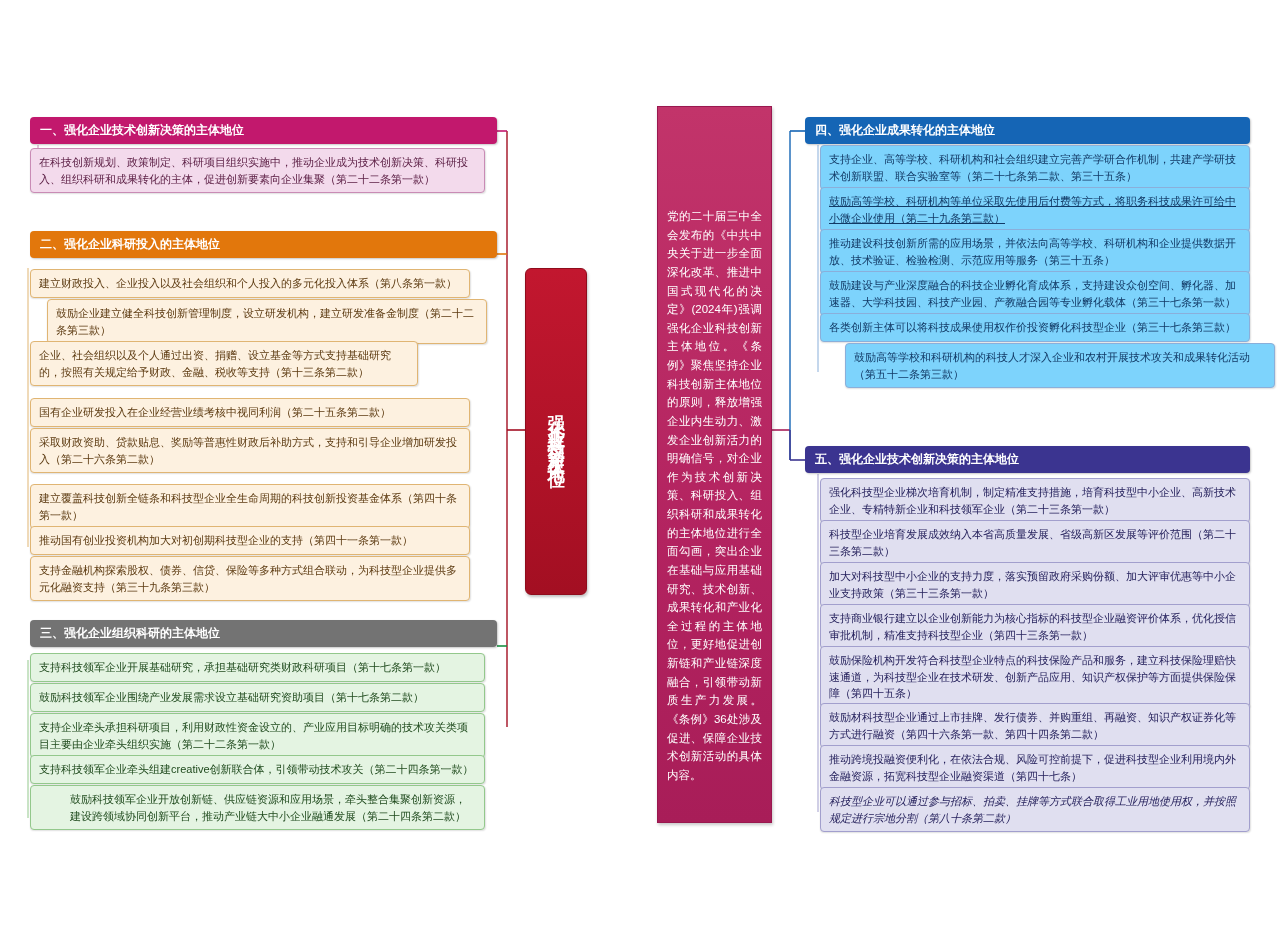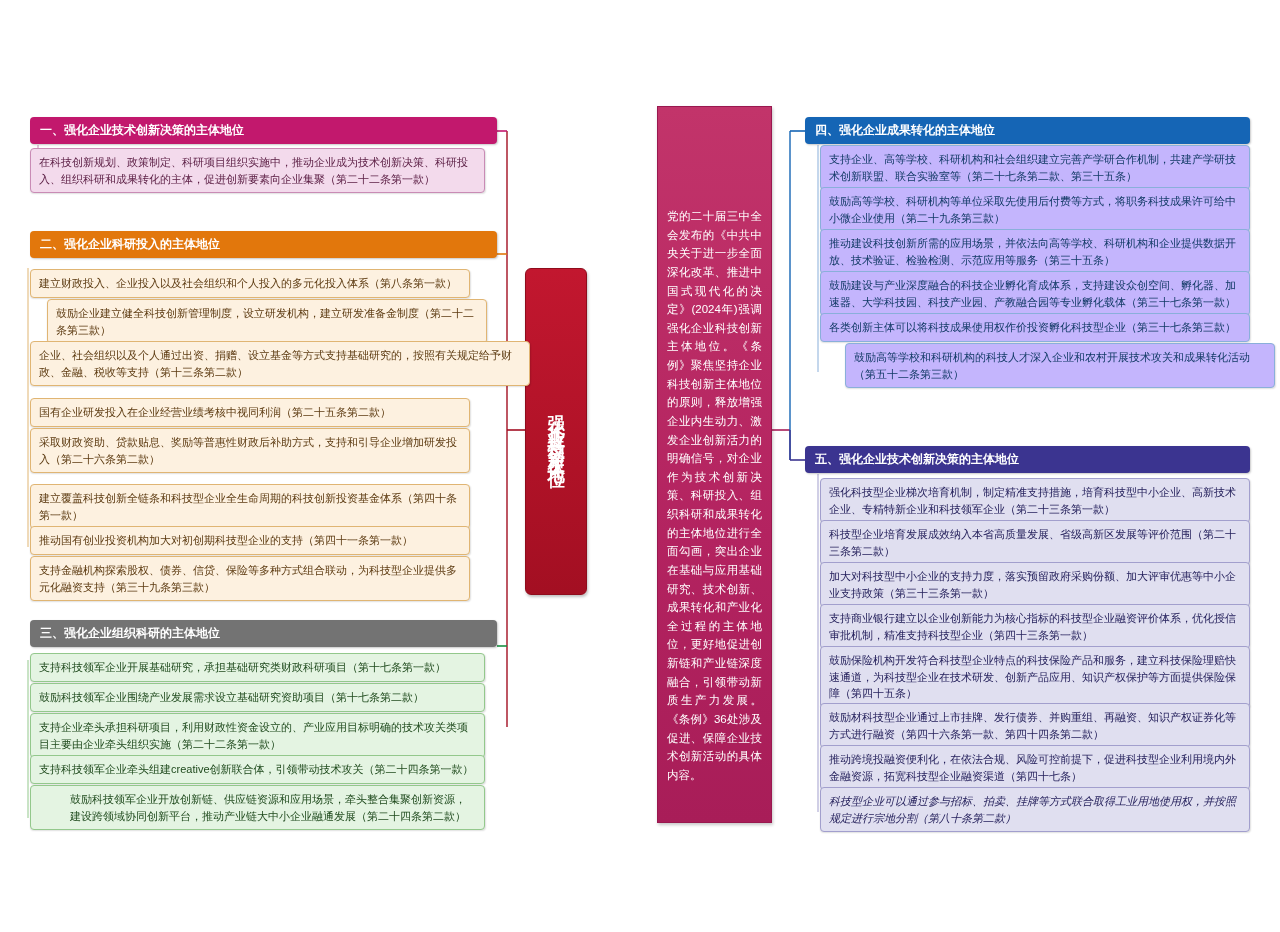--- a/index.html
+++ b/index.html
@@ -106,21 +106,21 @@
   
   .t-pink   { background:#c2186d; }
   .t-orange { background:#e2770c; }
   .t-green  { background:#737373; }
   .t-blue   { background:#1565b5; }
   .t-purple { background:#3b3490; }
 
   .l-pink   { background:#f3daec; border-color:#c98bb5; color:#5d2046; }
   .l-orange { background:#fdf1e0; border-color:#e0b573; color:#5c3a10; }
   .l-green  { background:#e4f4e2; border-color:#93c88c; color:#1f4a1d; }
-  .l-blue   { background:#c4b5fd; border-color:#8aafda; color:#123a66; }
+  .l-blue   { background:#7dd3fc; border-color:#8aafda; color:#123a66; }
   .l-purple { background:#e0dff0; border-color:#a29fcd; color:#25215c; }
 </style>
 </head>
 <body>
 
 <div id="canvas">
 
   <svg class="lines" xmlns="http://www.w3.org/2000/svg">
 
     <path d="M525,430 L507,430" stroke="#a30f22" stroke-width="1.6" fill="none"></path>
@@ -161,41 +161,41 @@
   <div class="branch-header t-pink" style="left:30px; top:117px; width:467px;">
     <span>一、强化企业技术创新决策的主体地位</span>
   </div>
   <div class="leaf l-pink" style="left:30px; top:148px; width:455px;">在科技创新规划、政策制定、科研项目组织实施中，推动企业成为技术创新决策、科研投入、组织科研和成果转化的主体，促进创新要素向企业集聚（第二十二条第一款）</div>
 
   <div class="branch-header t-orange" style="left:30px; top:231px; width:467px;">
     <span>二、强化企业科研投入的主体地位</span>
   </div>
   <div class="leaf l-orange" style="left:30px; top:269px; width:440px;">建立财政投入、企业投入以及社会组织和个人投入的多元化投入体系（第八条第一款）</div>
   <div class="leaf l-orange" style="left:30px; top:299px; width:440px;margin-left:17px;">鼓励企业建立健全科技创新管理制度，设立研发机构，建立研发准备金制度（第二十二条第三款）</div>
-  <div class="leaf l-orange" style="left:30px; top:341px; width:500px;">企业、社会组织以及个人通过出资、捐赠、设立基金等方式支持基础研究的，按照有关规定给予财政、金融、税收等支持（第十三条第二款）</div>
+  <div class="leaf l-orange" style="left:30px; top:341px; width:388px;">企业、社会组织以及个人通过出资、捐赠、设立基金等方式支持基础研究的，按照有关规定给予财政、金融、税收等支持（第十三条第二款）</div>
   <div class="leaf l-orange" style="left:30px; top:398px; width:440px;">国有企业研发投入在企业经营业绩考核中视同利润（第二十五条第二款）</div>
   <div class="leaf l-orange" style="left:30px; top:428px; width:440px;">采取财政资助、贷款贴息、奖励等普惠性财政后补助方式，支持和引导企业增加研发投入（第二十六条第二款）</div>
   <div class="leaf l-orange" style="left:30px; top:484px; width:440px;">建立覆盖科技创新全链条和科技型企业全生命周期的科技创新投资基金体系（第四十条第一款）</div>
   <div class="leaf l-orange" style="left:30px; top:526px; width:440px;">推动国有创业投资机构加大对初创期科技型企业的支持（第四十一条第一款）</div>
   <div class="leaf l-orange" style="left:30px; top:556px; width:440px;">支持金融机构探索股权、债券、信贷、保险等多种方式组合联动，为科技型企业提供多元化融资支持（第三十九条第三款）</div>
 
   <div class="branch-header t-green" style="left:30px; top:620px; width:467px;">
     <span>三、强化企业组织科研的主体地位</span>
   </div>
   <div class="leaf l-green" style="left:30px; top:653px; width:455px;">支持科技领军企业开展基础研究，承担基础研究类财政科研项目（第十七条第一款）</div>
   <div class="leaf l-green" style="left:30px; top:683px; width:455px;">鼓励科技领军企业围绕产业发展需求设立基础研究资助项目（第十七条第二款）</div>
   <div class="leaf l-green" style="left:30px; top:713px; width:455px;">支持企业牵头承担科研项目，利用财政性资金设立的、产业应用目标明确的技术攻关类项目主要由企业牵头组织实施（第二十二条第一款）</div>
   <div class="leaf l-green" style="left:30px; top:755px; width:455px;">支持科技领军企业牵头组建creative创新联合体，引领带动技术攻关（第二十四条第一款）</div>
   <div class="leaf l-green" style="left:30px; top:785px; width:455px;padding-left:39px;">鼓励科技领军企业开放创新链、供应链资源和应用场景，牵头整合集聚创新资源，建设跨领域协同创新平台，推动产业链大中小企业融通发展（第二十四条第二款）</div>
 
   <div class="branch-header t-blue" style="left:805px; top:117px; width:445px;">
     <span>四、强化企业成果转化的主体地位</span>
   </div>
   <div class="leaf l-blue" style="left:820px; top:145px; width:430px;">支持企业、高等学校、科研机构和社会组织建立完善产学研合作机制，共建产学研技术创新联盟、联合实验室等（第二十七条第二款、第三十五条）</div>
-  <div class="leaf l-blue" style="left:820px; top:187px; width:430px;">鼓励高等学校、科研机构等单位采取先使用后付费等方式，将职务科技成果许可给中小微企业使用（第二十九条第三款）</div>
+  <div class="leaf l-blue" style="left:820px; top:187px; width:430px;text-decoration:underline;">鼓励高等学校、科研机构等单位采取先使用后付费等方式，将职务科技成果许可给中小微企业使用（第二十九条第三款）</div>
   <div class="leaf l-blue" style="left:820px; top:229px; width:430px;">推动建设科技创新所需的应用场景，并依法向高等学校、科研机构和企业提供数据开放、技术验证、检验检测、示范应用等服务（第三十五条）</div>
   <div class="leaf l-blue" style="left:820px; top:271px; width:430px;">鼓励建设与产业深度融合的科技企业孵化育成体系，支持建设众创空间、孵化器、加速器、大学科技园、科技产业园、产教融合园等专业孵化载体（第三十七条第一款）</div>
   <div class="leaf l-blue" style="left:820px; top:313px; width:430px;">各类创新主体可以将科技成果使用权作价投资孵化科技型企业（第三十七条第三款）</div>
   <div class="leaf l-blue" style="left:820px; top:343px; width:430px;margin-left:25px;">鼓励高等学校和科研机构的科技人才深入企业和农村开展技术攻关和成果转化活动（第五十二条第三款）</div>
 
   <div class="branch-header t-purple" style="left:805px; top:446px; width:445px;">
     <span>五、强化企业技术创新决策的主体地位</span>
   </div>
   <div class="leaf l-purple" style="left:820px; top:478px; width:430px;">强化科技型企业梯次培育机制，制定精准支持措施，培育科技型中小企业、高新技术企业、专精特新企业和科技领军企业（第二十三条第一款）</div>
   <div class="leaf l-purple" style="left:820px; top:520px; width:430px;">科技型企业培育发展成效纳入本省高质量发展、省级高新区发展等评价范围（第二十三条第二款）</div>

